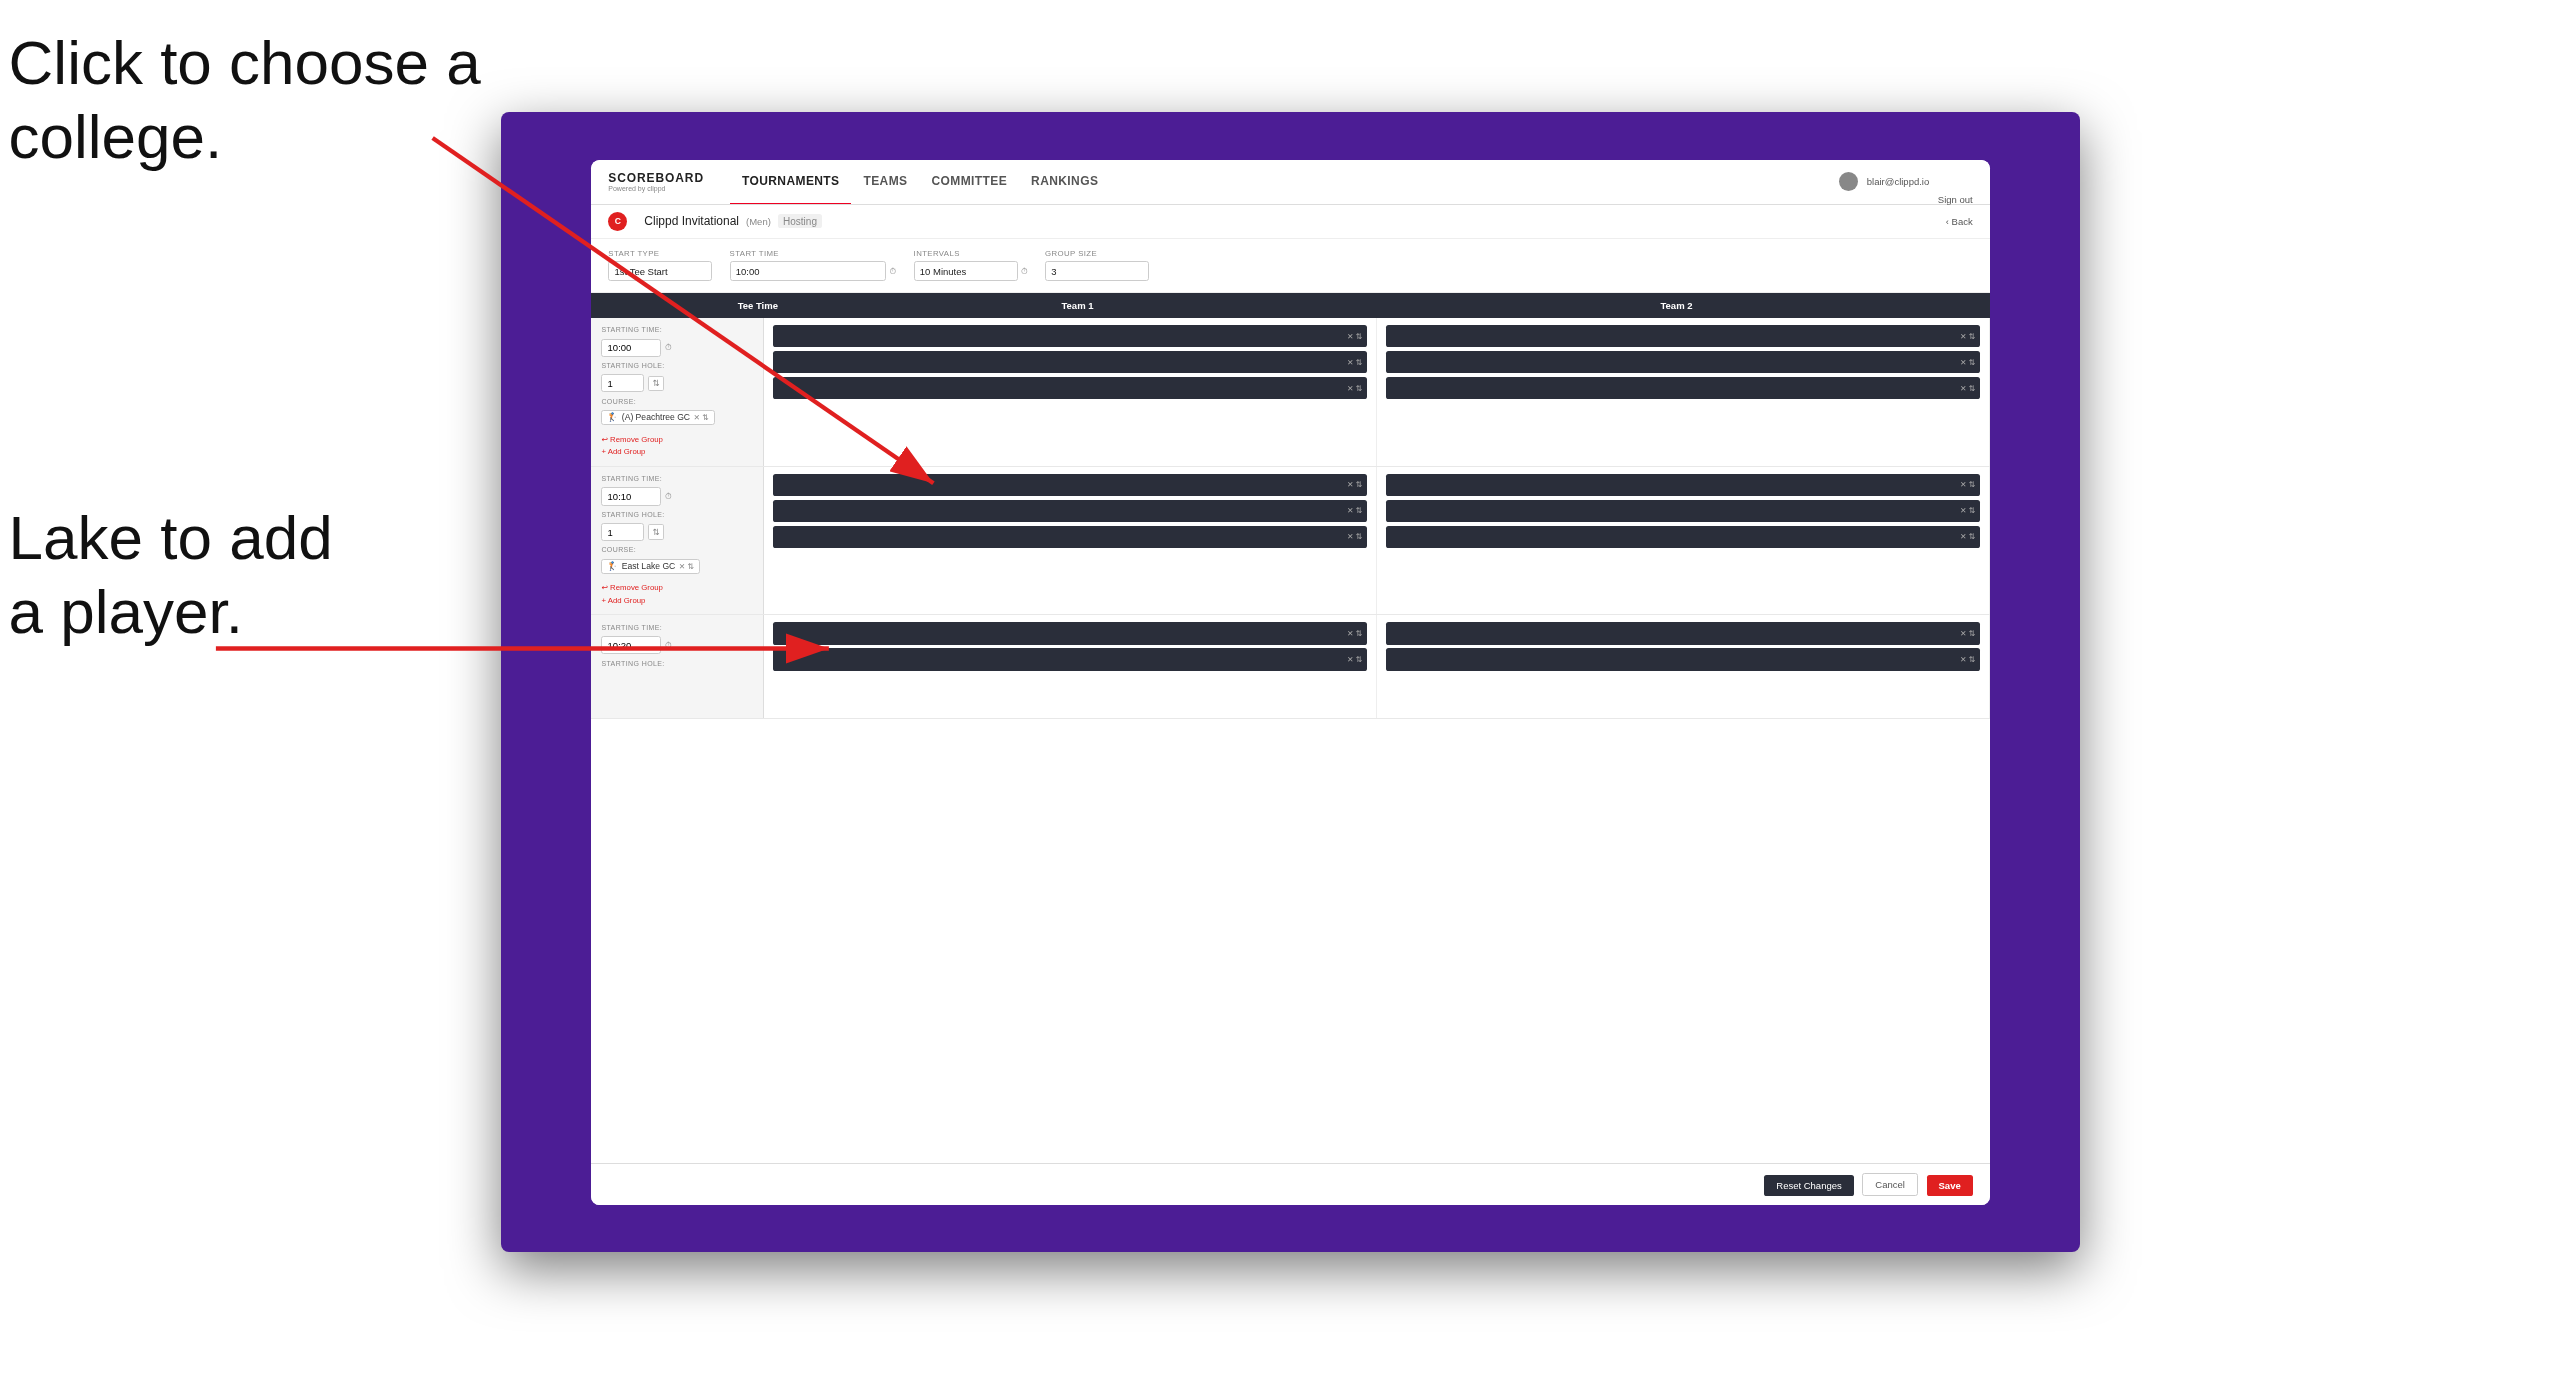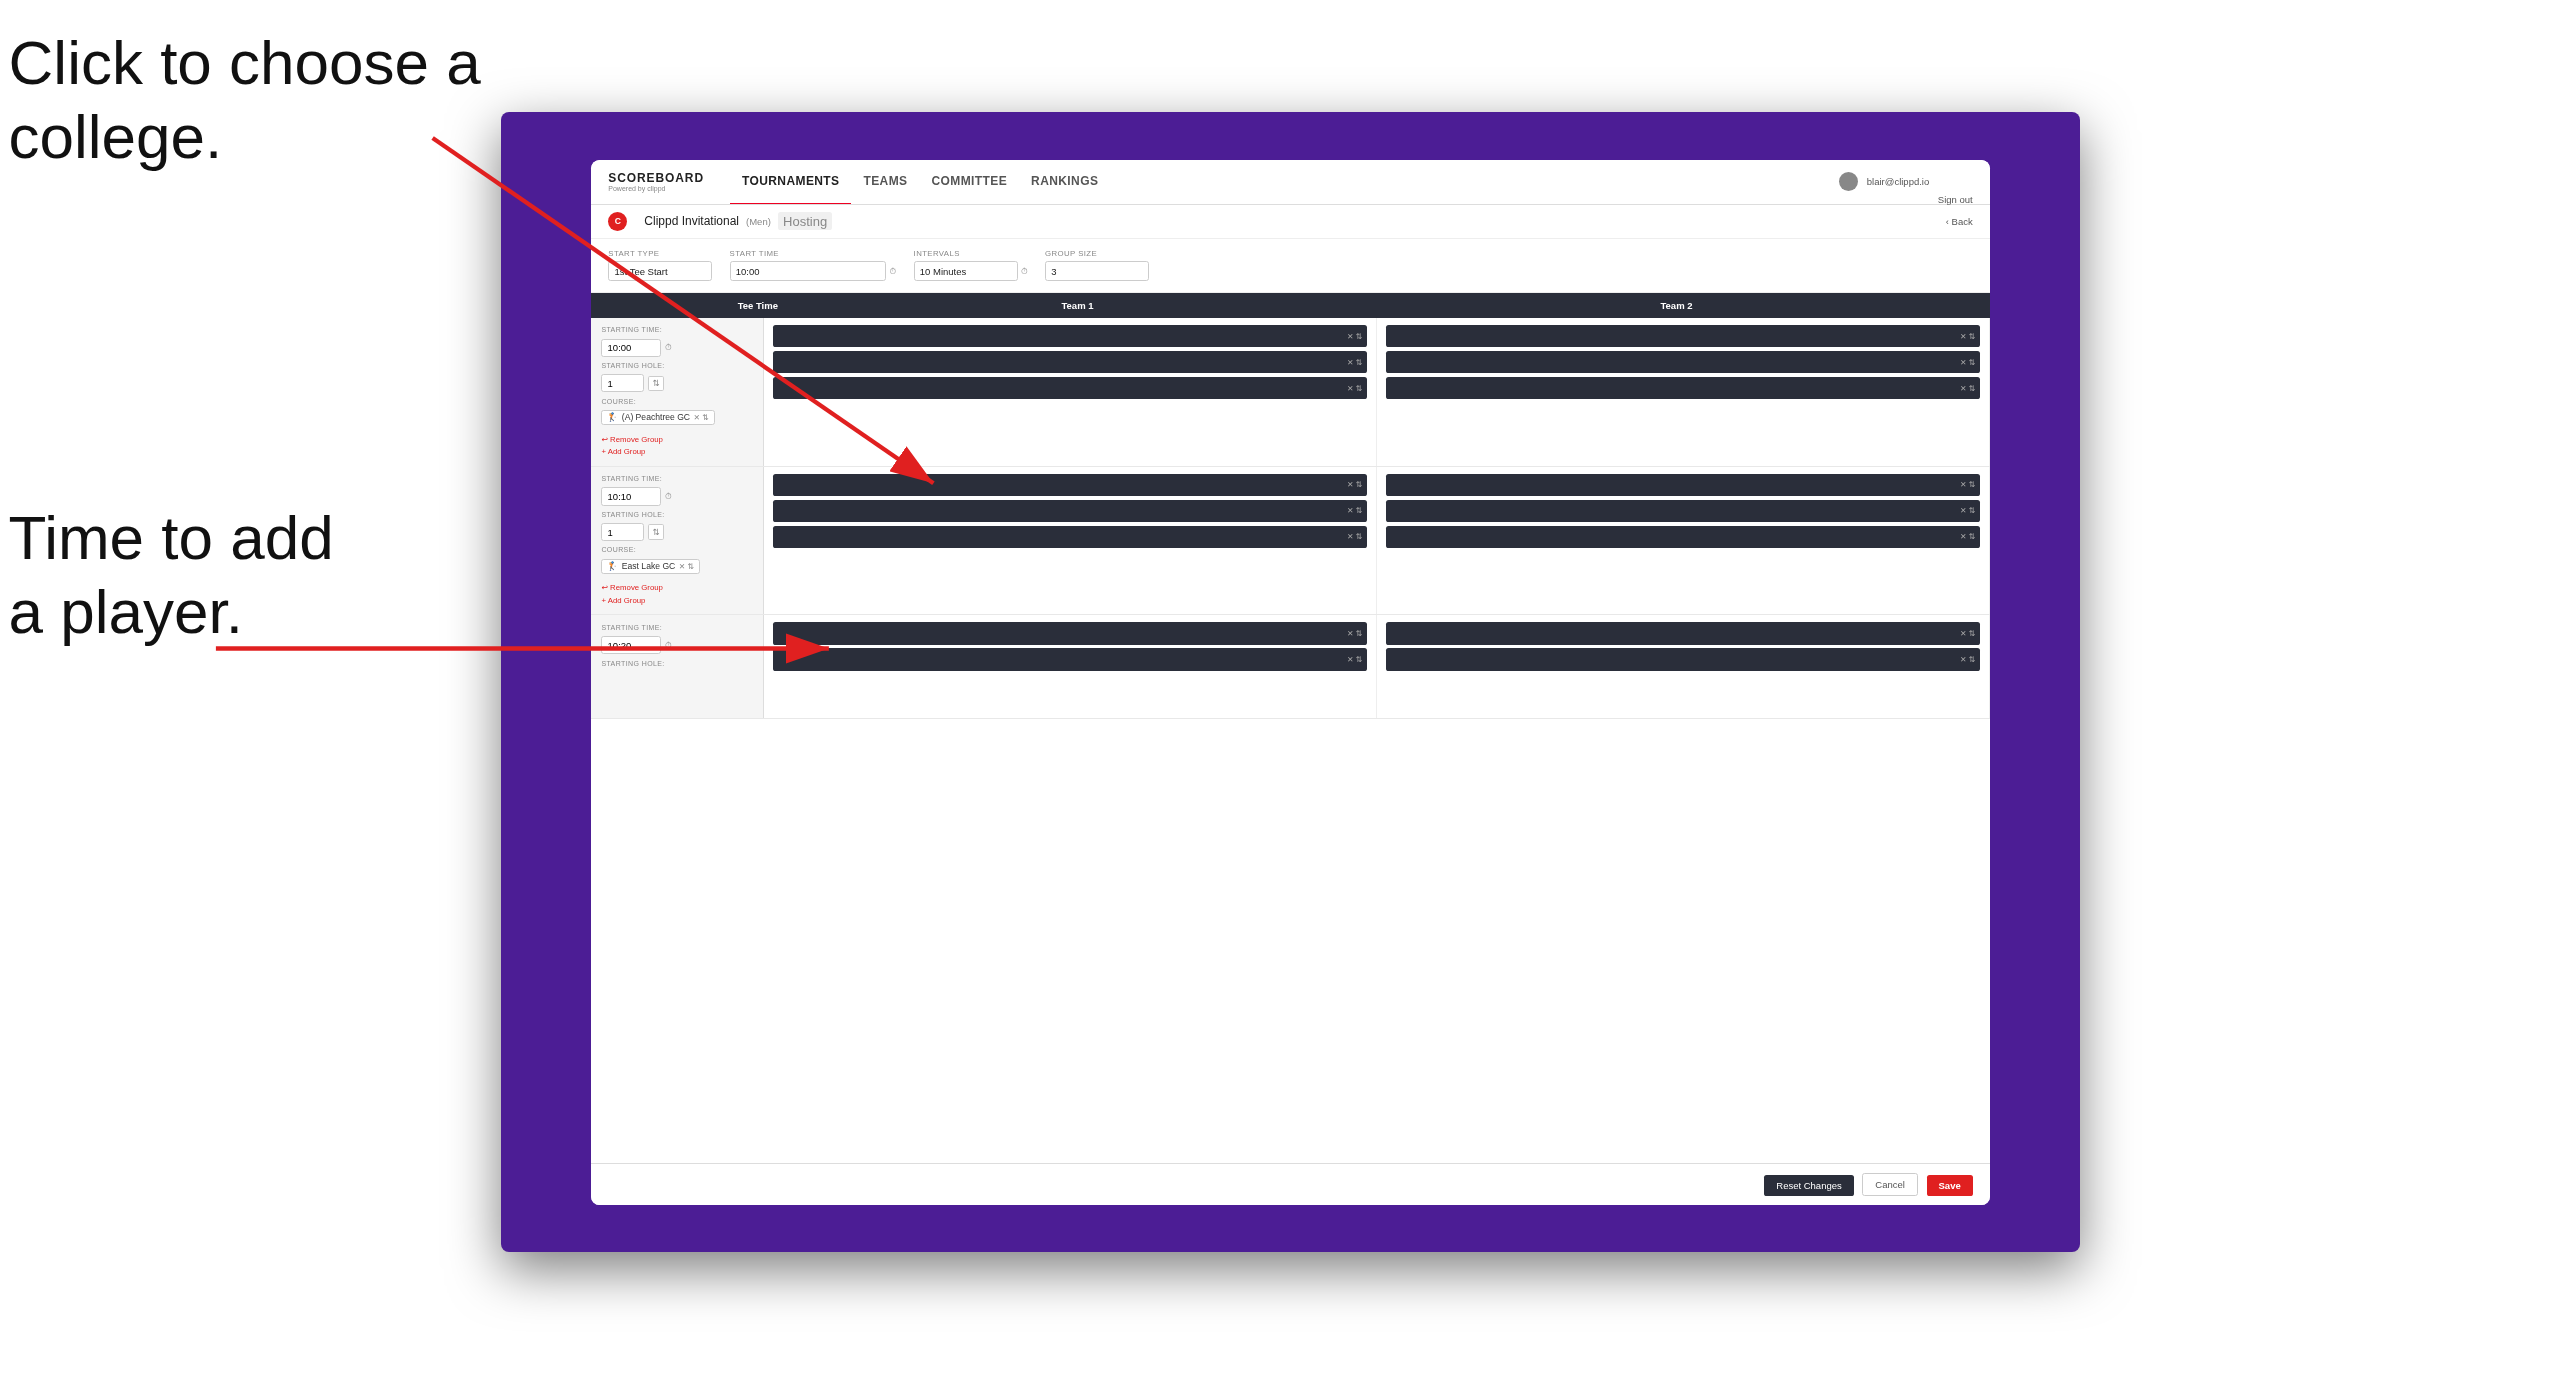--- a/index.html
+++ b/index.html
@@ -147,21 +147,21 @@
       font-size: 8.6px;
       font-weight: 900;
     }
     .tournament-title {
       font-size: 12px;
       font-weight: 400;
       color: #222;
       margin-left: 10px;
     }
     .hosting-badge {
-      font-size: 13px;
+      font-size: 10px;
       color: #888;
       background: #f0f0f0;
       padding: 1.7px 5.2px;
       border-radius: 2.6px;
     }
     .back-btn {
       font-size: 9.5px;
       color: #555;
       cursor: pointer;
     }
@@ -388,21 +388,21 @@
       cursor: pointer;
       font-weight: 700;
     }
   </style>
 </head>
 <body>
 
 <div class="annotation-text" id="annotation-college" style="white-space: pre-line;">Click to choose a
 college.</div>
 
-<div class="annotation-text" id="annotation-player" style="white-space: pre-line;">Time to add
+<div class="annotation-text" id="annotation-player" style="white-space: pre-line;">Lake to add
 a player.</div>
 
 <svg class="arrow-svg" style="top:112px; left:346px; width:864px; height:449px;" viewBox="0 0 1000 520" width="864" height="449">
   <defs>
     <marker id="arrowhead1" markerWidth="10" markerHeight="7" refX="10" refY="3.5" orient="auto">
       <polygon points="0 0, 10 3.5, 0 7" fill="#e02020"></polygon>
     </marker>
   </defs>
   <line x1="100" y1="30" x2="680" y2="430" stroke="#e02020" stroke-width="5" marker-end="url(#arrowhead1)"></line>
 </svg>

